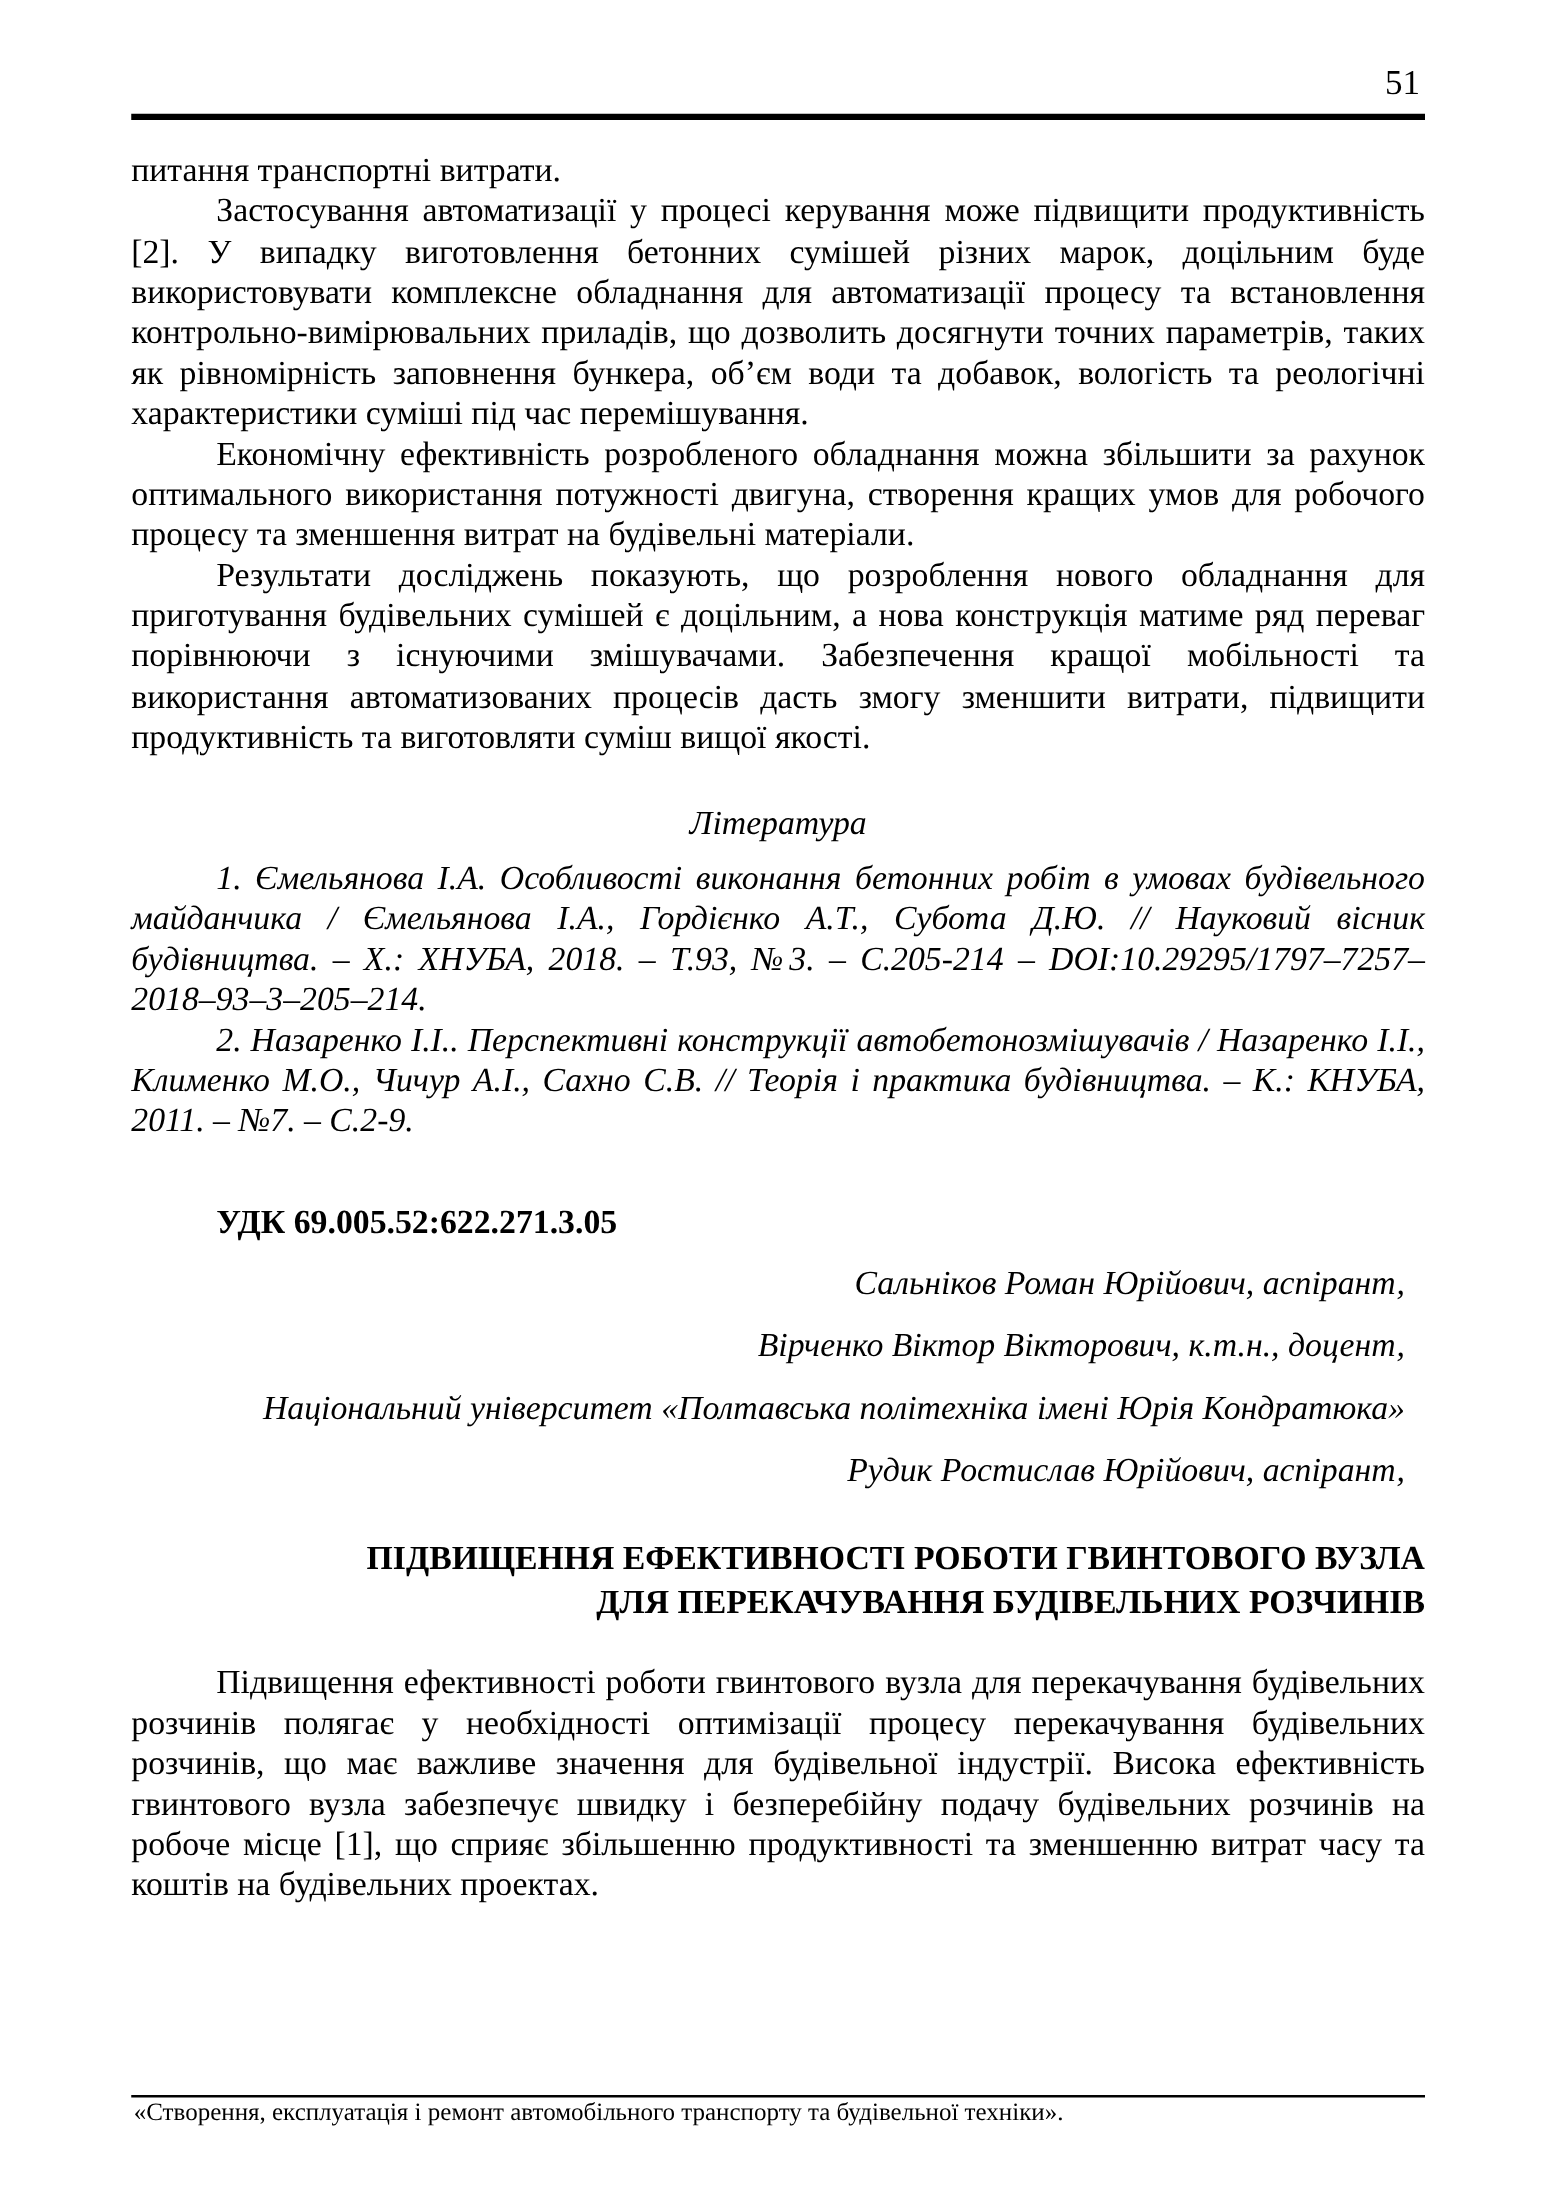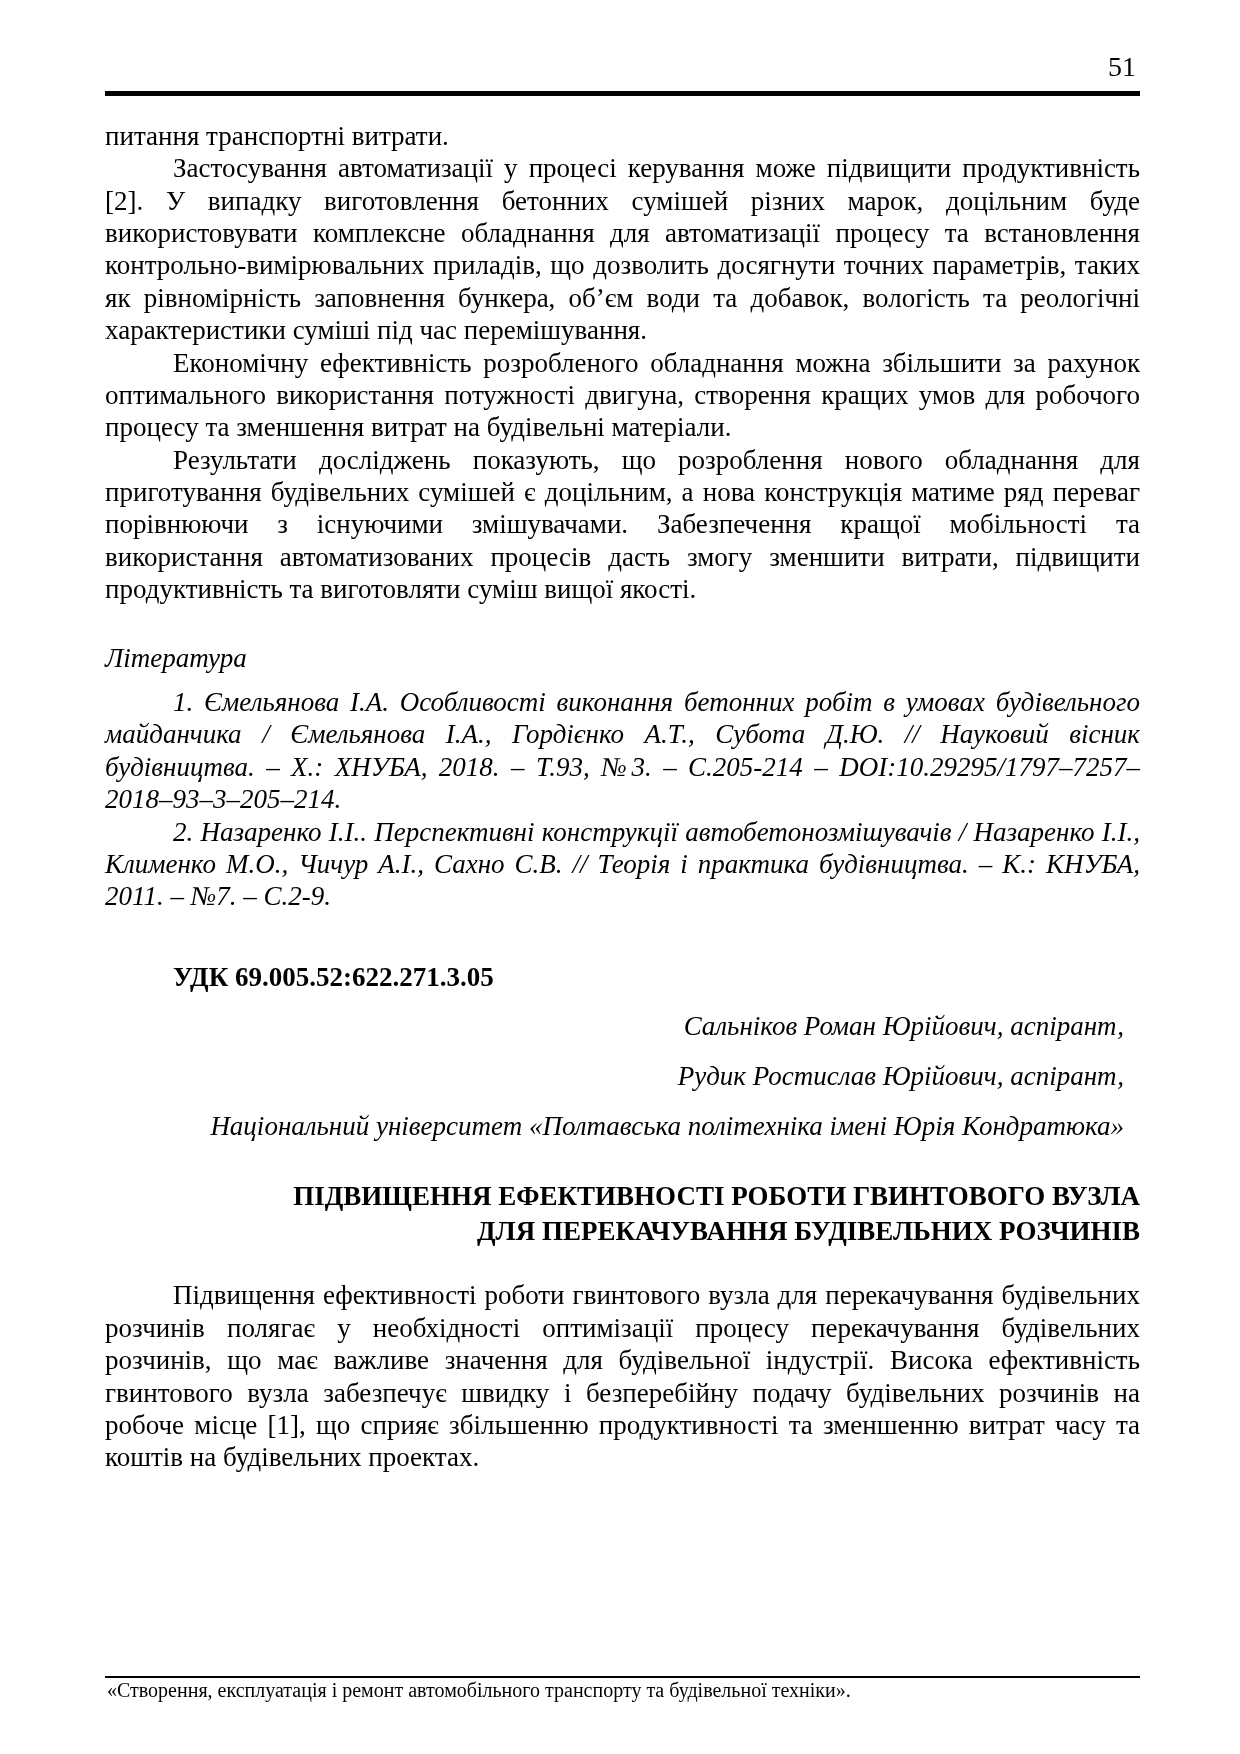--- a/index.html
+++ b/index.html
@@ -33,21 +33,21 @@
   }
   .body-text p {
     font-size: 27px;
     line-height: 1.2;
     text-align: justify;
     margin: 0;
   }
   p.indent { text-indent: 68px; }
   .refs p { font-style: italic; }
   .lit-heading {
-    text-align: left;
+    text-align: center;
     font-style: italic;
     font-size: 27px;
     line-height: 1.2;
     margin: 36px 0 12px 0;
   }
   .udc {
     font-weight: bold;
     font-size: 27px;
     line-height: 1.2;
     margin: 48px 0 16px 0;
@@ -100,22 +100,23 @@
 
   <div class="body-text refs">
     <p class="indent">1. Ємельянова І.А. Особливості виконання бетонних робіт в умовах будівельного майданчика / Ємельянова І.А., Гордієнко А.Т., Субота Д.Ю. // Науковий вісник будівництва. – Х.: ХНУБА, 2018. – Т.93, №3. – С.205-214 – DOI:10.29295/1797–7257–2018–93–3–205–214.</p>
     <p class="indent">2. Назаренко І.І.. Перспективні конструкції автобетонозмішувачів / Назаренко І.І., Клименко М.О., Чичур А.І., Сахно С.В. // Теорія і практика будівництва. – К.: КНУБА, 2011. – №7. – С.2-9.</p>
   </div>
 
   <div class="udc">УДК 69.005.52:622.271.3.05</div>
 
   <div class="authors">
     <div>Сальніков Роман Юрійович, аспірант,</div>
+    <div>Вірченко Віктор Вікторович, к.т.н., доцент,</div>
+    <div>Національний університет «Полтавська політехніка імені Юрія Кондратюка»</div>
     <div>Рудик Ростислав Юрійович, аспірант,</div>
-    <div>Національний університет «Полтавська політехніка імені Юрія Кондратюка»</div>
   </div>
 
   <h1 class="article-title">
     <span>ПІДВИЩЕННЯ ЕФЕКТИВНОСТІ РОБОТИ ГВИНТОВОГО ВУЗЛА</span><br>
     <span>ДЛЯ ПЕРЕКАЧУВАННЯ БУДІВЕЛЬНИХ РОЗЧИНІВ</span>
   </h1>
 
   <div class="body-text">
     <p class="indent">Підвищення ефективності роботи гвинтового вузла для перекачування будівельних розчинів полягає у необхідності оптимізації процесу перекачування будівельних розчинів, що має важливе значення для будівельної індустрії. Висока ефективність гвинтового вузла забезпечує швидку і безперебійну подачу будівельних розчинів на робоче місце [1], що сприяє збільшенню продуктивності та зменшенню витрат часу та коштів на будівельних проектах.</p>
   </div>

